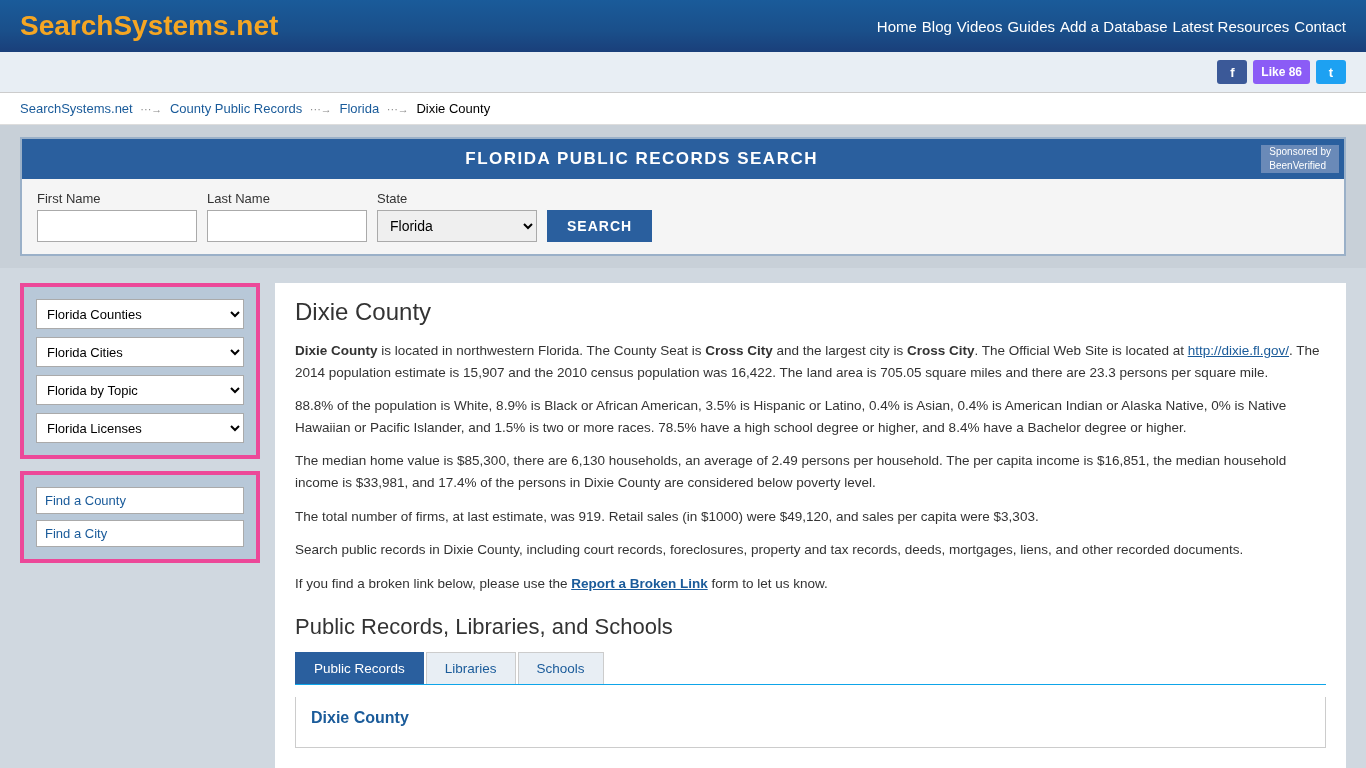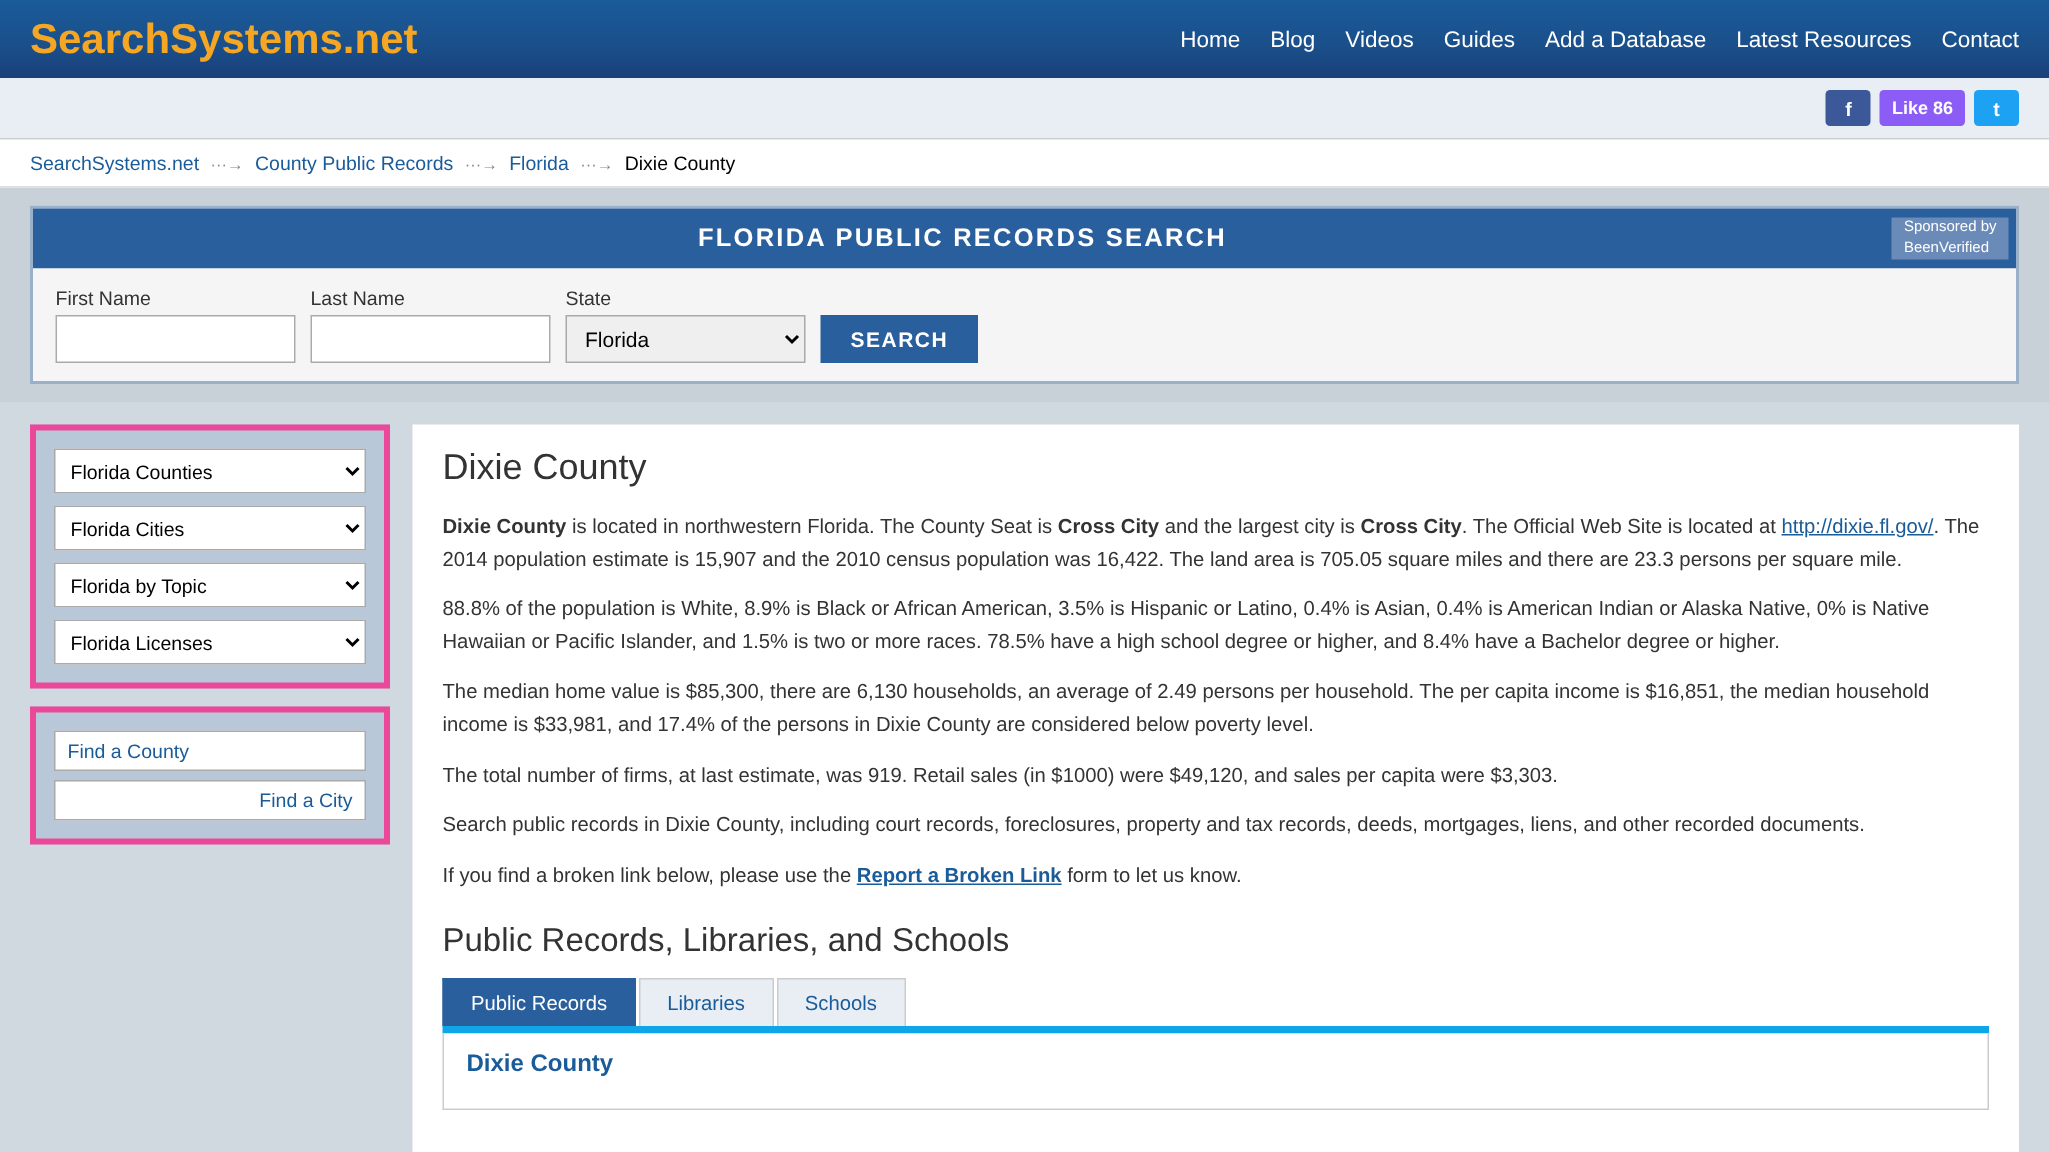--- a/index.html
+++ b/index.html
@@ -12,21 +12,21 @@
       display: flex;
       align-items: center;
       justify-content: space-between;
     }
     #logo {
       font-size: 28px;
       font-weight: bold;
       color: white;
     }
     #logo span { color: #f5a623; }
-    #nav { display: flex; gap: 20px; align-items: center; }
+    #nav { display: flex; gap: 5px; align-items: center; }
     #nav a {
       color: white;
       text-decoration: none;
       font-size: 15px;
       font-weight: normal;
     }
 
     
     #social-bar {
       background: #e8eef4;
@@ -135,21 +135,21 @@
       padding: 5px 8px;
       margin-bottom: 6px;
       border: 1px solid #aaa;
       background: white;
       font-size: 13px;
       color: #1a5b9a;
       text-align: left;
       cursor: pointer;
       text-decoration: none;
     }
-    .sidebar-link-btn:last-child { margin-bottom: 0; text-align: right; }
+    .sidebar-link-btn:last-child { margin-bottom: 0; }
 
     
     #content-area {
       flex: 1;
       background: white;
       padding: 0;
     }
     #content-inner {
       padding: 15px 20px;
     }
@@ -178,22 +178,22 @@
       font-size: 22px;
       font-weight: normal;
       color: #333;
       text-align: left;
       margin: 20px 0 12px;
     }
 
     
     .tab-bar {
       display: flex;
-      border-bottom: 5px solid #0ea5e9;
-      margin-bottom: 0;
+      border-bottom: 1px solid #0ea5e9;
+      margin-bottom: 12px;
     }
     .tab {
       padding: 8px 18px;
       font-size: 13.5px;
       cursor: pointer;
       border: 1px solid #ccc;
       border-bottom: none;
       margin-right: 2px;
       background: #e8eef4;
       color: #1a5b9a;

